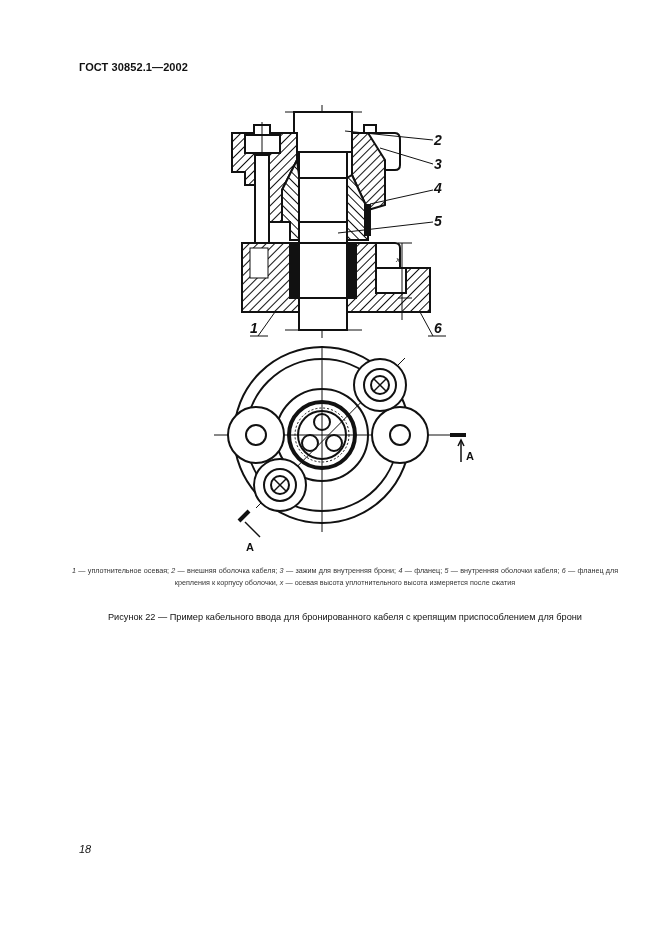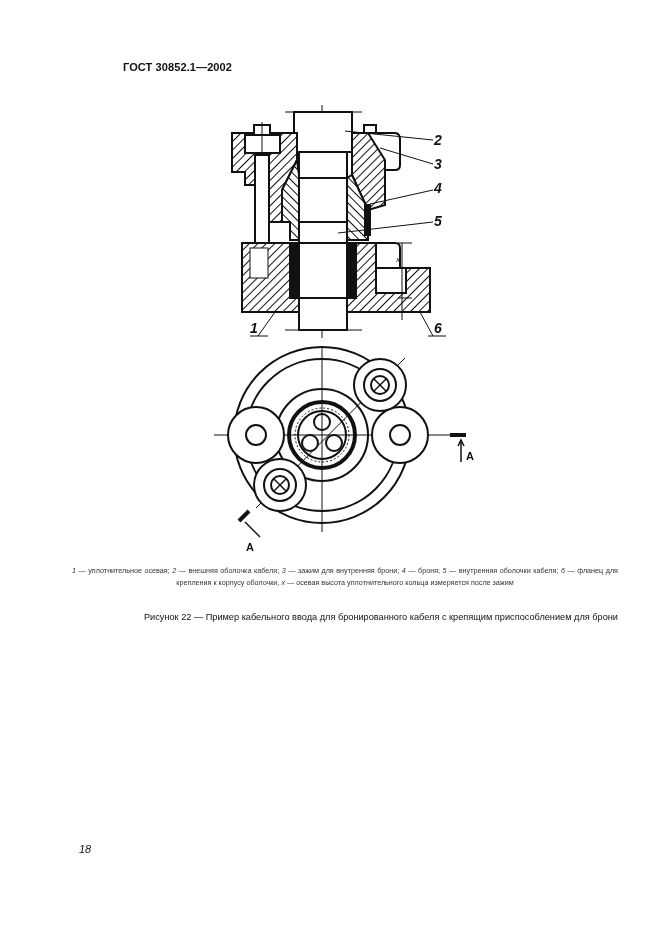--- a/index.html
+++ b/index.html
@@ -1,22 +1,22 @@
 <!DOCTYPE html>
 <html><head>
   <meta charset="utf-8">
   <style>
     html, body { margin: 0; padding: 0; background: #ffffff; }
     body { width: 661px; height: 935px; position: relative; overflow: hidden; font-family: "Liberation Sans", sans-serif; color: #111; }
-    .header { position: absolute; left: 79px; top: 61px; font-size: 11px; font-weight: bold; letter-spacing: 0.1px; margin-left: 44px; }
+    .header { position: absolute; left: 79px; top: 61px; font-size: 11px; font-weight: bold; letter-spacing: 0.1px; }
     .section-label { position: absolute; left: 312px; top: 84px; font-size: 11px; color: #222; margin-top: 47px; }
     .drawing { position: absolute; left: 0; top: 0; }
     .legend { position: absolute; left: 72px; top: 565px; width: 546px; font-size: 7.2px; line-height: 11.5px; color: #333; text-align: justify; text-align-last: center; }
     .legend i { font-style: italic; }
-    .caption { position: absolute; left: 72px; top: 611px; width: 546px; font-size: 9.2px; line-height: 13px; text-align: right; color: #111; }
+    .caption { position: absolute; left: 72px; top: 611px; width: 546px; font-size: 9.2px; line-height: 13px; text-align: center; color: #111; }
     .page-number { position: absolute; left: 79px; top: 843px; font-size: 11px; color: #111; font-style: italic; }
     .callout { font-family: "Liberation Sans", sans-serif; font-weight: bold; font-style: italic; font-size: 14px; fill: #111; }
     .sect { font-family: "Liberation Sans", sans-serif; font-weight: bold; font-size: 11px; fill: #111; }
   </style>
 </head>
 <body>
 
 <div class="header">ГОСТ 30852.1—2002</div>
 <div class="section-label">А—А</div>
 
@@ -134,23 +134,23 @@
     <line x1="245" y1="522" x2="260" y2="537" stroke-width="1.5"></line>
   </g>
   <text class="sect" x="466" y="460">А</text>
   <text class="sect" x="246" y="551">А</text>
 </svg>
 
 <div class="legend">
   <i>1</i> — <span>уплотнительное осевая;</span>
   <i>2</i> — <span>внешняя оболочка кабеля;</span>
   <i>3</i> — <span>зажим для внутренняя брони;</span>
-  <i>4</i> — <span>броня;</span>
+  <i>4</i> — <span>фланец;</span>
   <i>5</i> — <span>внутренняя оболочки кабеля;</span>
   <i>6</i> — <span>фланец для крепления к корпусу оболочки,</span>
-  <i>x</i> — <span>осевая высота уплотнительного кольца измеряется после зажим</span>
+  <i>x</i> — <span>осевая высота уплотнительного высота измеряется после сжатия</span>
 </div>
 
 <div class="caption">
   <div>Рисунок 22 — Пример кабельного ввода для бронированного кабеля с крепящим приспособлением для брони</div>
 </div>
 
 <div class="page-number">18</div>
 
 </body></html>

